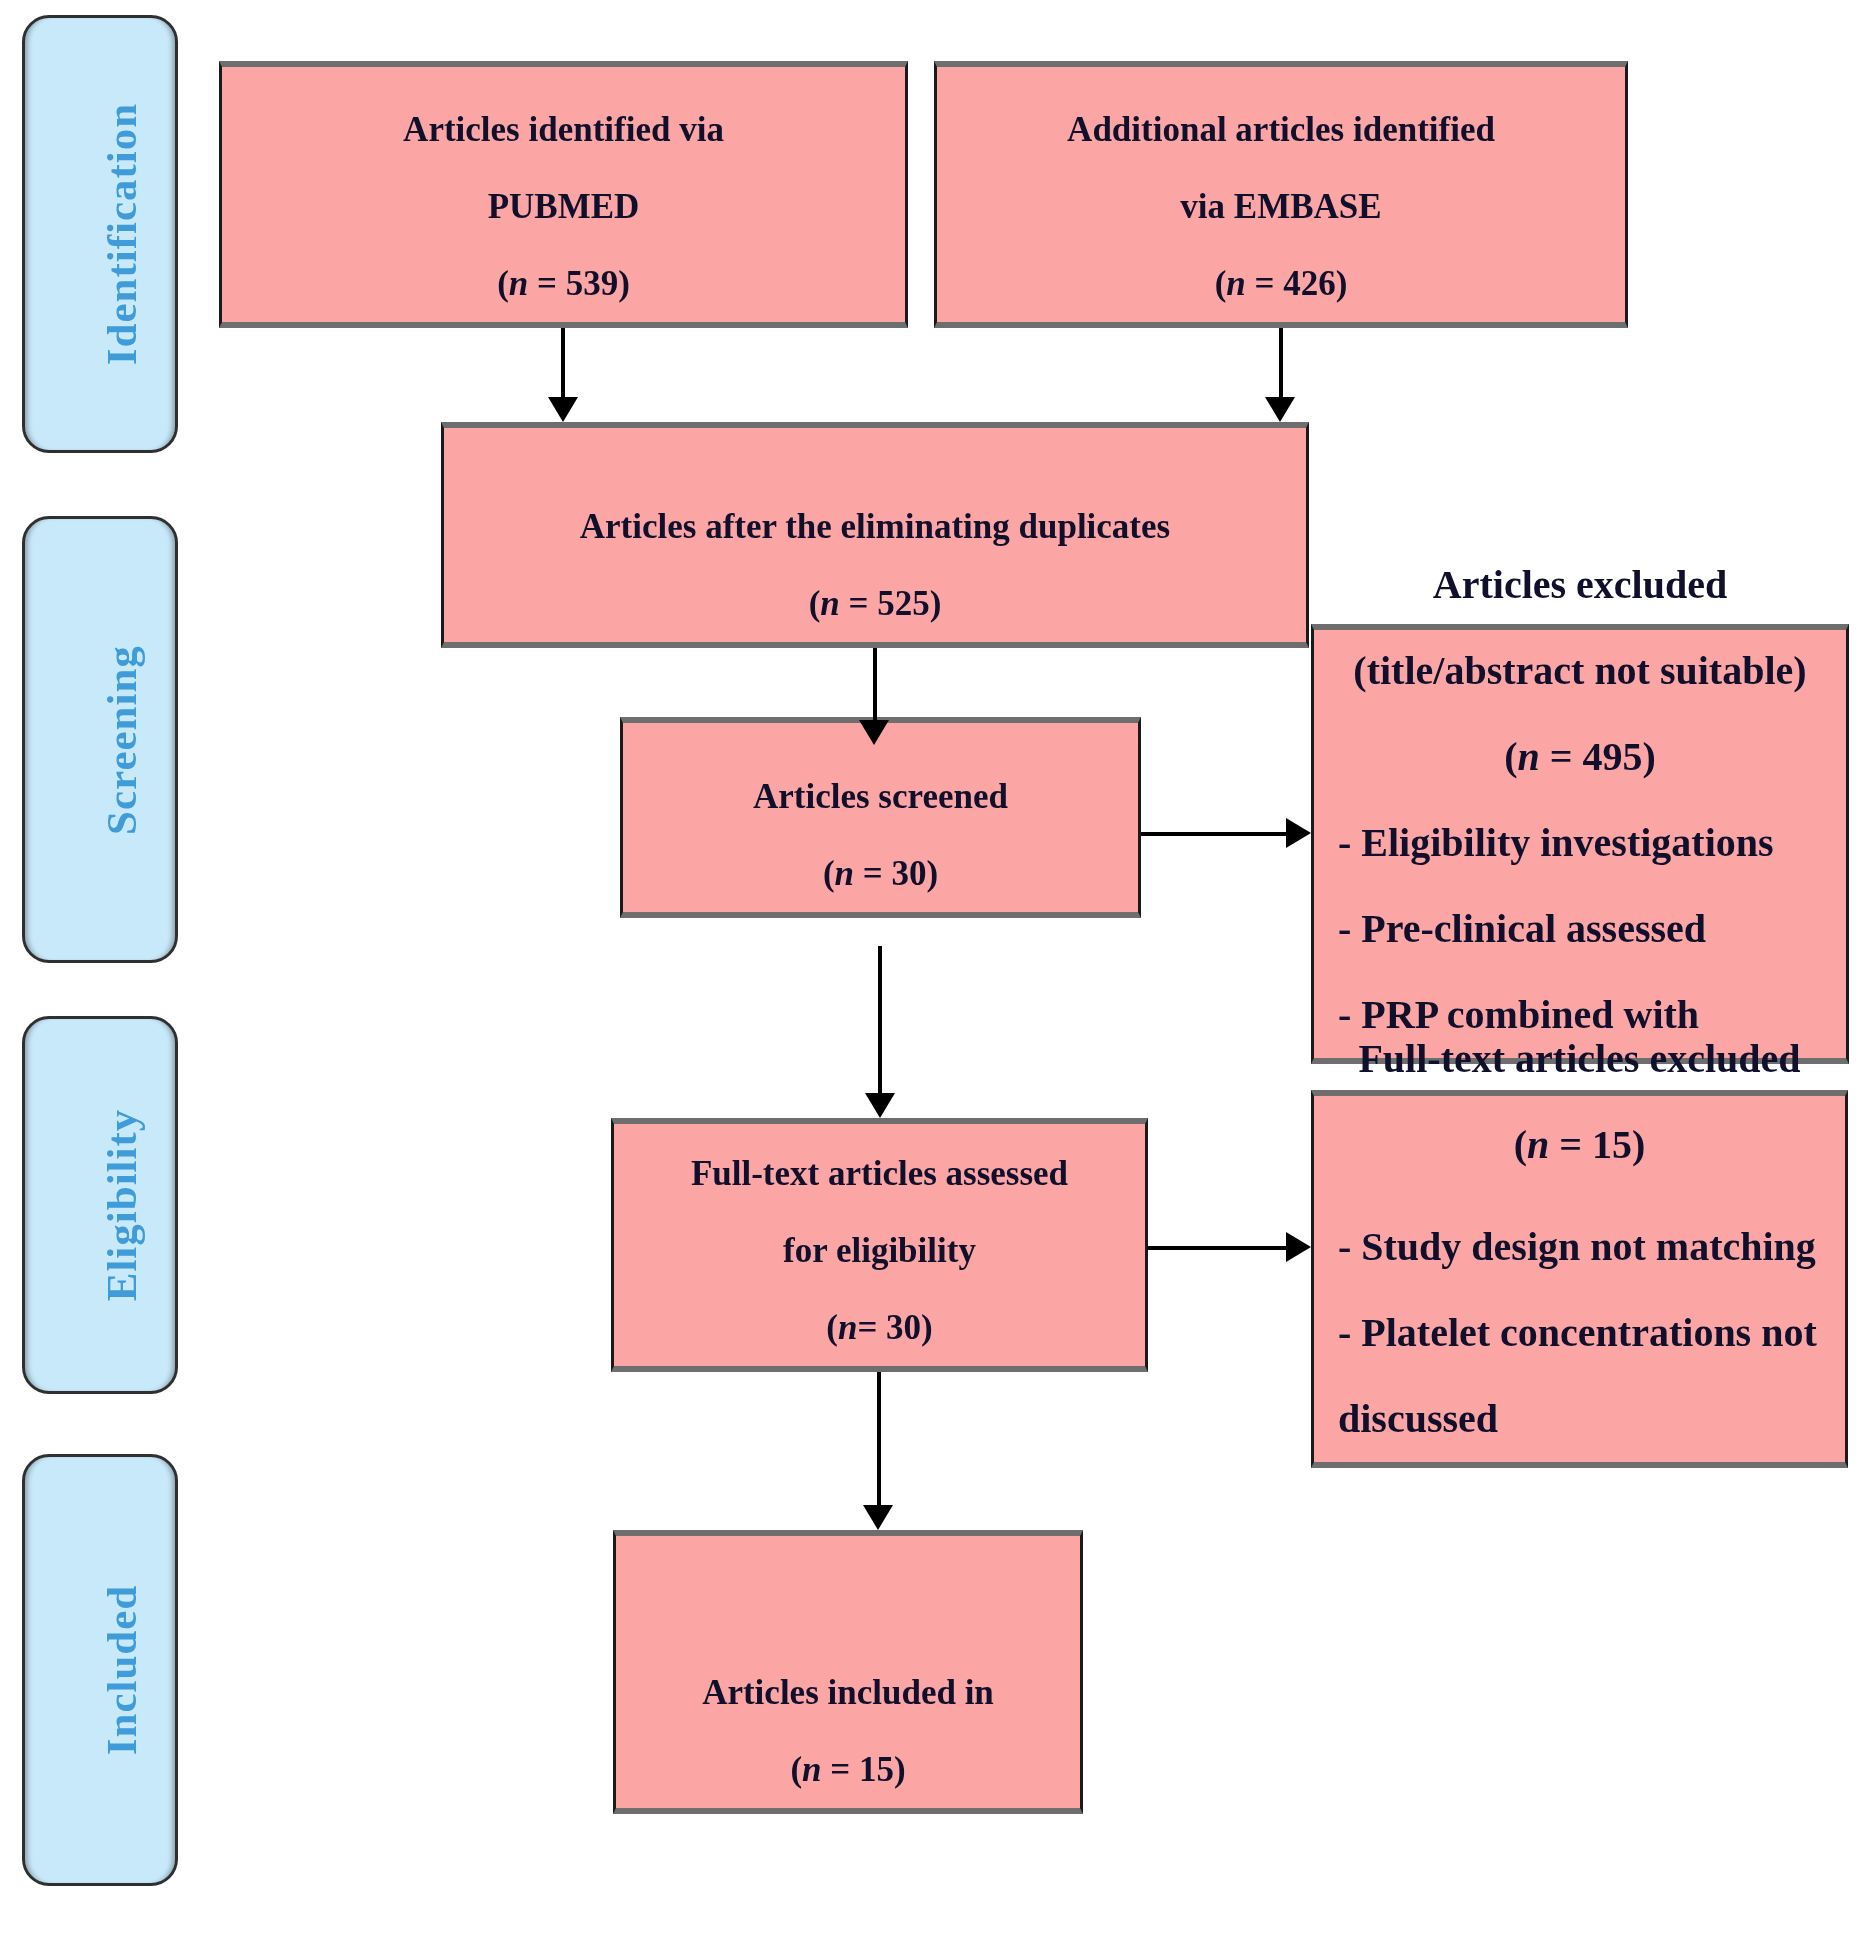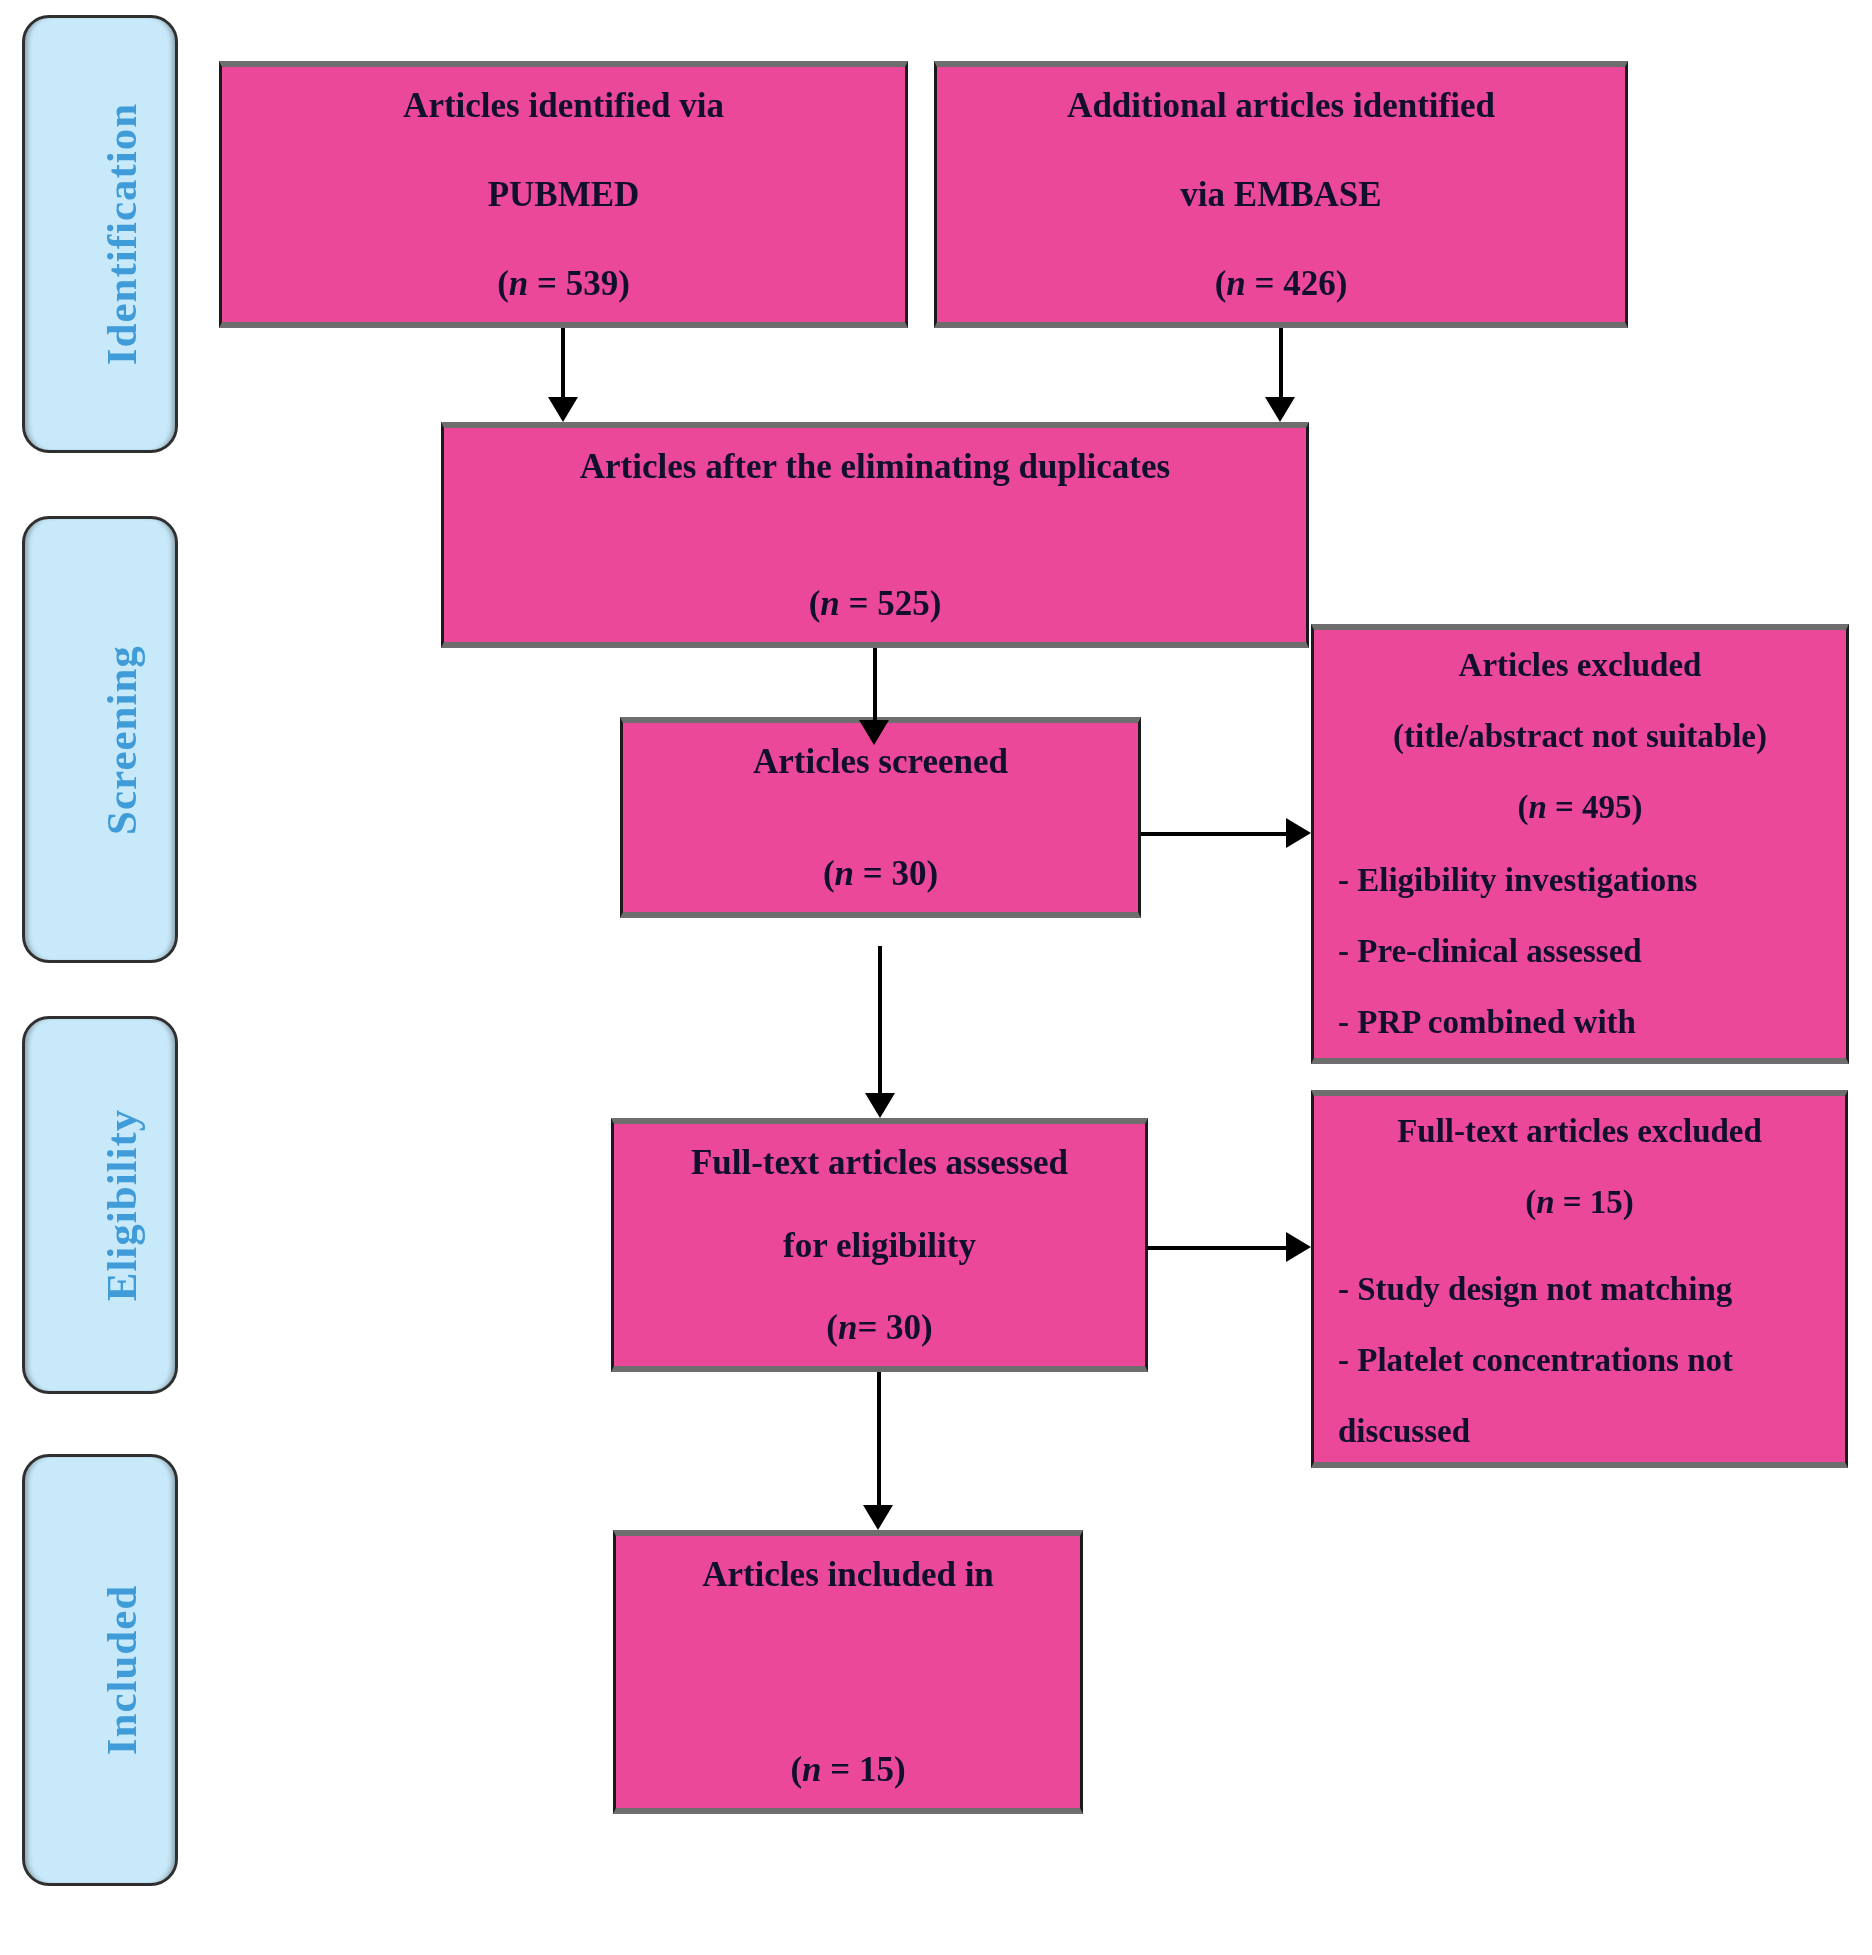--- a/index.html
+++ b/index.html
@@ -25,37 +25,37 @@
     transform:translate(-50%,-50%) rotate(-90deg);
     white-space:nowrap; font-size:43px; font-weight:bold;
     color:var(--sidebar-text,#3F9CD9); letter-spacing:1px;
   }
   #stage-identification{top:14.6px;height:438px;}
   #stage-screening{top:516px;height:447px;}
   #stage-eligibility{top:1016px;height:378px;}
   #stage-included{top:1454px;height:432px;}
   
   .box{
-    position:absolute; background:#ec4899; box-sizing:border-box;
+    position:absolute; background:#fca5a5; box-sizing:border-box;
     border-left:3.6px solid var(--box-border,#1A1A1A);
     border-right:3.6px solid var(--box-border,#1A1A1A);
     border-top:6.8px solid var(--box-border-shadow,#6E6E6E);
     border-bottom:6.8px solid var(--box-border-shadow,#6E6E6E);
-    display:flex; flex-direction:column; justify-content:space-between; align-items:center;
+    display:flex; flex-direction:column; justify-content:flex-end; align-items:center;
     color:var(--box-text,#10102C); font-weight:bold; font-size:35px; text-align:center;
   }
   .box .line{line-height:2.2; white-space:nowrap;}
   .box i{font-style:italic;}
   #box-pubmed{left:219px;top:61px;width:689px;height:267px;}
   #box-embase{left:934px;top:61px;width:694px;height:267px;}
   #box-dedup{left:441px;top:422px;width:868px;height:226px;}
   #box-screened{left:620px;top:717px;width:521px;height:201px;}
   #box-fulltext{left:611px;top:1118px;width:537px;height:254px;}
   #box-included{left:613px;top:1530px;width:470px;height:284px;}
-  .box.excl{font-size:33px; align-items:stretch; padding:0 14.6px;}
+  .box.excl{font-size:40px; align-items:stretch; padding:0 14.6px;}
   .box.excl .line{line-height:2.15;}
   #box-excluded1{left:1311px;top:624px;width:538px;height:440px;}
   #box-excluded2{left:1311px;top:1090px;width:537px;height:378px;gap:16px;}
   .titleblock{text-align:center;}
   .bulletblock{text-align:left; padding-left:9.4px;}
   
   .vline,.hline{position:absolute; background:var(--arrow,#000);}
   .vline{width:4.2px;} .hline{height:4.2px;}
   .ah-down{position:absolute;width:0;height:0;
     border-left:15.6px solid transparent;border-right:15.6px solid transparent;

